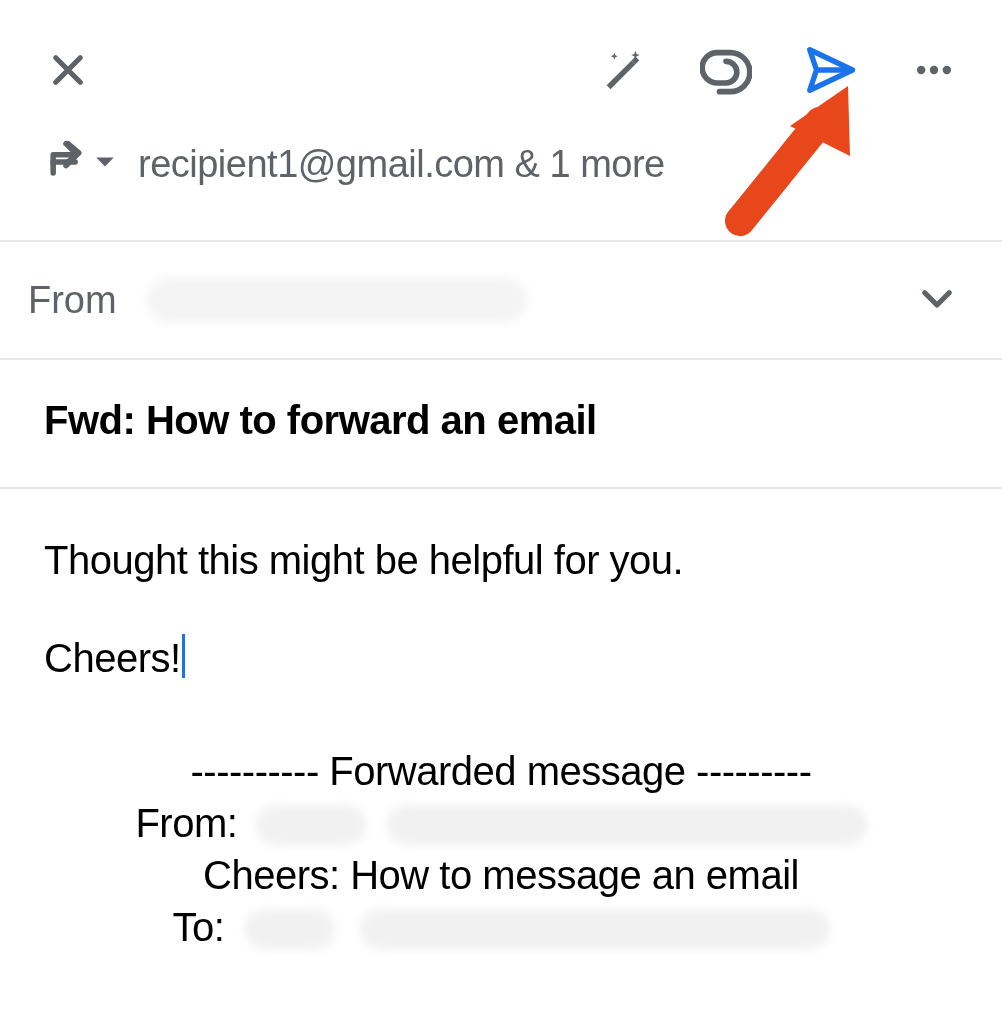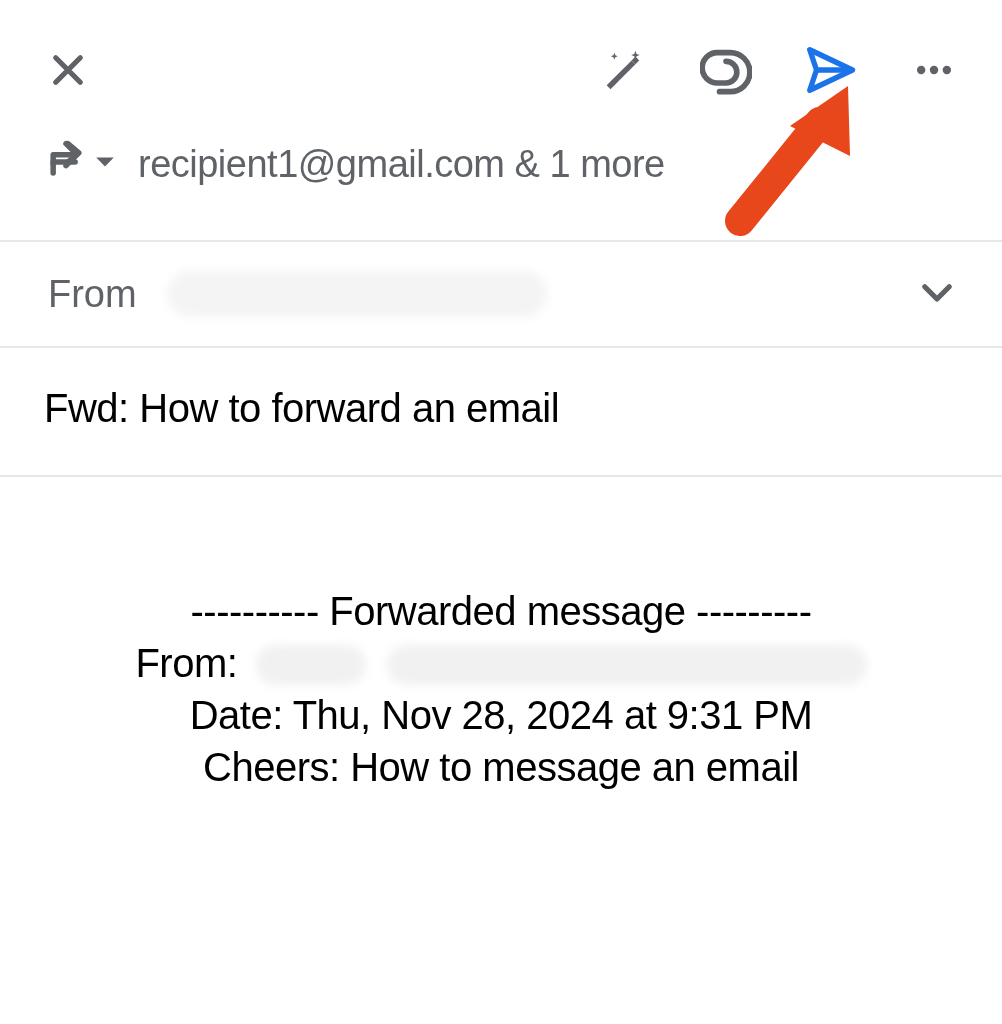--- a/index.html
+++ b/index.html
@@ -39,23 +39,23 @@
   .recip-text {
     font-size: 38px;
     color: #5f6368;
     letter-spacing: -0.5px;
   }
 
   
   .from-row {
     border-top: 2px solid #e7e7e7;
     border-bottom: 2px solid #e7e7e7;
-    height: 108px;
+    height: 120px;
     display: flex; align-items: center;
-    padding: 0 48px;
+    padding: 0 28px;
     position: relative;
     text-align: right;
   }
   .from-label {
     font-size: 38px;
     color: #5f6368;
   }
   .from-blur {
     margin-left: 30px;
     width: 380px; height: 46px;
@@ -67,21 +67,21 @@
     position: absolute; right: 44px; top: 50%; transform: translateY(-50%);
   }
 
   
   .subject-row {
     border-bottom: 2px solid #e7e7e7;
     padding: 38px 44px 44px 44px;
   }
   .subject-text {
     font-size: 40px;
-    font-weight: 400;
+    font-weight: 700;
     color: #000;
     letter-spacing: -0.5px;
   }
 
   
   .body-area {
     padding: 46px 44px 0 44px;
     font-size: 40px;
     line-height: 1.25;
     color: #000;
@@ -197,32 +197,36 @@
         <path d="M5 9 L12 16 L19 9" fill="none" stroke="#5f6368" stroke-width="3" stroke-linecap="round" stroke-linejoin="round"></path>
       </svg>
   </span>
 </div>
 
 <div class="subject-row">
   <span class="subject-text">Fwd: How to forward an email</span>
 </div>
 
 <div class="body-area">
+  <div class="body-para">Thought this might be helpful for you.</div>
+  <div class="body-para">
+    <span>Cheers!</span><span class="caret"></span>
+  </div>
 
   <div class="fwd-block">
     <div class="fwd-line">---------- Forwarded message ---------</div>
     <div class="fwd-line">
       <span class="fwd-label">From:</span>
       <span class="inline-blur small"></span>
       <span class="inline-blur big"></span>
     </div>
     <div class="fwd-line">
-      <span class="fwd-label">Date:</span>
-      <span> </span>
-      <span>Thu, Nov 28, 2024 at 9:31 PM</span>
-    </div>
-    <div class="fwd-line">
       <span class="fwd-label">Cheers:</span>
       <span> </span>
       <span>How to message an email</span>
     </div>
+    <div class="fwd-line">
+      <span class="fwd-label">To:</span>
+      <span class="inline-blur small2"></span>
+      <span class="inline-blur big2"></span>
+    </div>
   </div>
 </div>
 
 </body></html>

